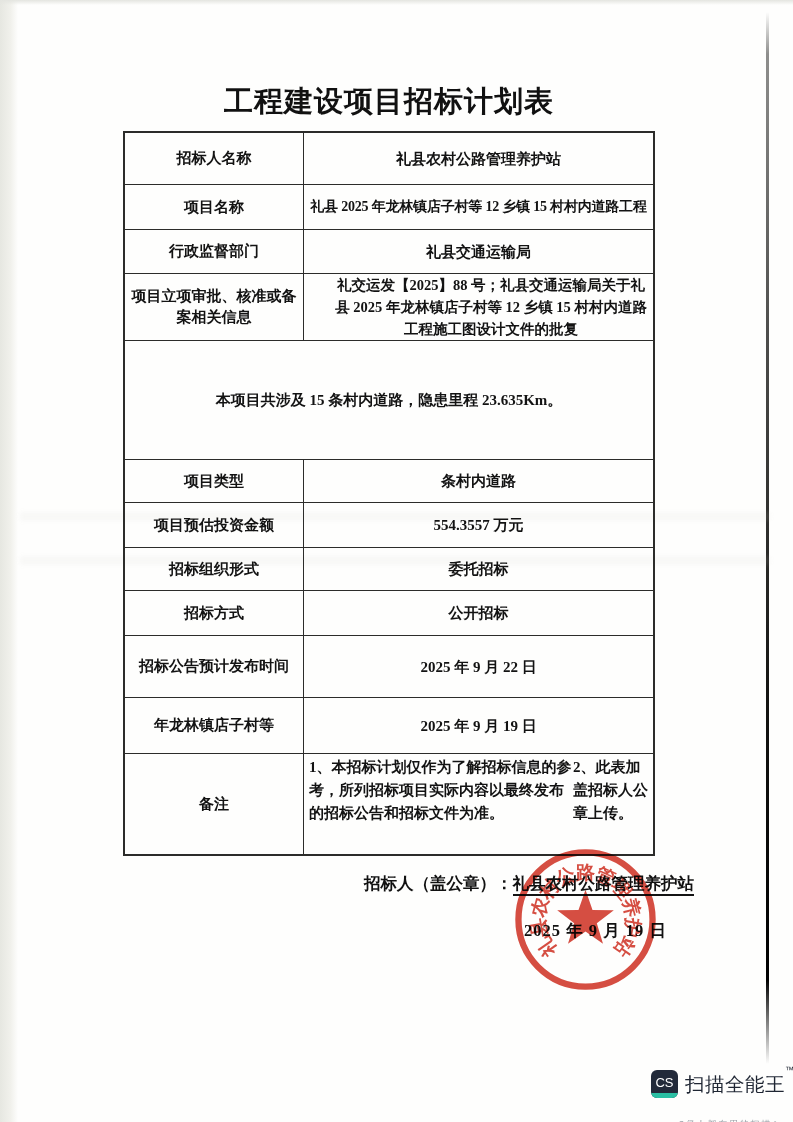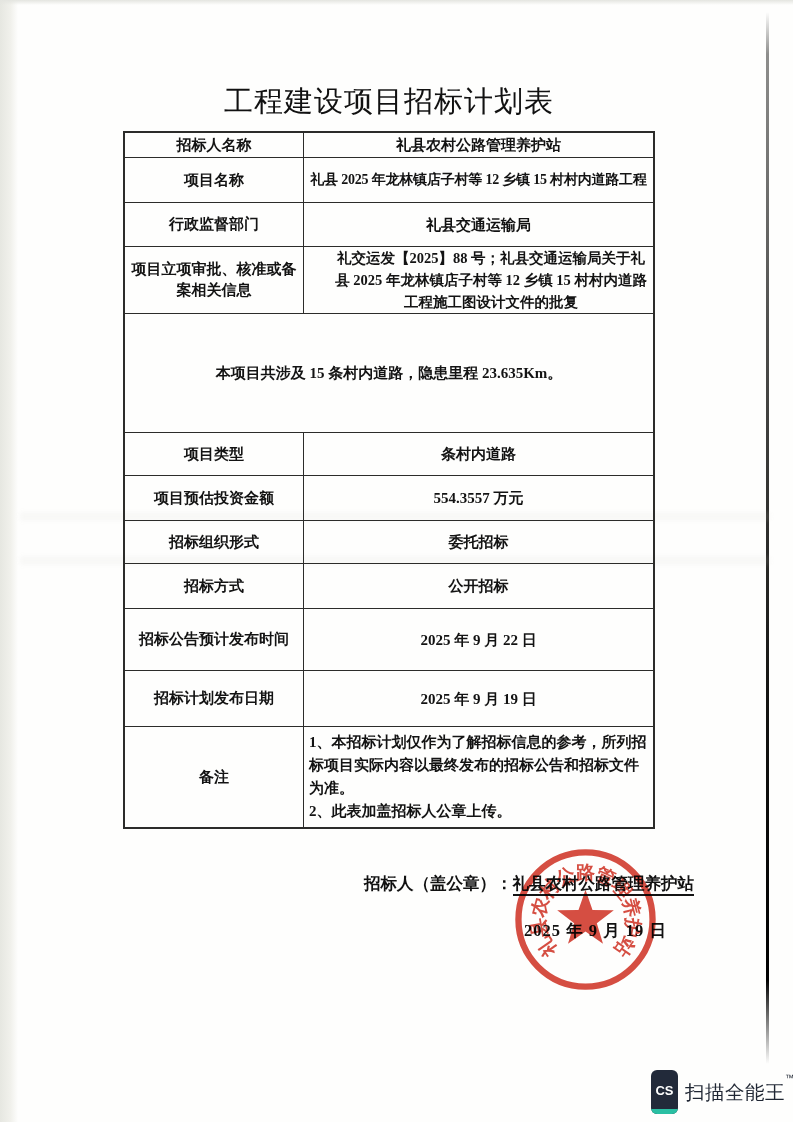--- a/index.html
+++ b/index.html
@@ -12,49 +12,49 @@
   
   .edge-left{position:absolute;left:0;top:0;width:18px;height:1122px;
     background:linear-gradient(to right,#e6e7e1,#f1f1ec 60%,#fefefd);}
   .edge-top{position:absolute;left:0;top:0;width:793px;height:5px;
     background:linear-gradient(to bottom,#e4e5e0,rgba(254,254,253,0));}
   .scan-line{position:absolute;left:766px;top:12px;width:3px;height:1052px;border-radius:2px;
     background:linear-gradient(to bottom,rgba(40,40,40,0) 0%,rgba(50,50,48,.55) 4%,rgba(35,35,33,.8) 30%,#141412 65%,#000 92%,rgba(0,0,0,0) 100%);}
   .noise-band{position:absolute;left:20px;width:750px;height:9px;background:#c8c8c0;opacity:.10;filter:blur(2px);}
   
   .doc-title{position:absolute;left:123px;top:82px;width:532px;text-align:center;
-    font-size:29px;font-weight:400;letter-spacing:1px;color:#111;}
+    font-size:29px;font-weight:700;letter-spacing:1px;color:#111;}
   
   .tbl{position:absolute;left:123px;top:131px;width:532px;border:2px solid #2c2c2a;box-sizing:border-box;}
   .row{display:flex;border-bottom:1.5px solid #2c2c2a;box-sizing:border-box;}
   .row:last-child{border-bottom:none;}
   .cell{box-sizing:border-box;display:flex;align-items:center;justify-content:center;text-align:center;}
   .lbl{width:179px;flex:0 0 179px;border-right:1.5px solid #2c2c2a;
     font-size:15px;font-weight:700;line-height:21px;padding:2px 4px;color:#131313;}
   .val{flex:1;font-size:15px;font-weight:700;line-height:22px;padding:2px 5px;color:#131313;}
   .val-tight{font-size:14px;letter-spacing:-.2px;}
   .val-med{font-size:14.5px;margin-left:25px;}
-  .val-left{flex-direction:column;align-items:flex-start;text-align:left;justify-content:center;line-height:23px;}
-  .rh0{height:25px}.rh1{height:45px}.rh2{height:44px}.rh3{height:67px}.rh4{height:119px}
+  .val-left{flex-direction:row;align-items:flex-start;text-align:left;justify-content:center;line-height:23px;}
+  .rh0{height:52px}.rh1{height:45px}.rh2{height:44px}.rh3{height:67px}.rh4{height:119px}
   .rh5{height:43px}.rh6{height:45px}.rh7{height:43px}.rh8{height:45px}.rh9{height:62px}
   .rh10{height:56px}.rh11{height:100px}
   
   .sig{position:absolute;left:364px;top:873px;font-size:16.5px;font-weight:700;color:#111;white-space:nowrap;}
   .sig-name{border-bottom:2px solid #141414;padding-bottom:1px;}
   .sig-date{position:absolute;left:524px;top:920px;font-size:16.5px;font-weight:700;letter-spacing:1px;color:#111;white-space:nowrap;}
   
   .stamp{position:absolute;left:511px;top:845px;width:149px;height:149px;
     mix-blend-mode:multiply;opacity:.9;}
   .stamp text{font-family:"Liberation Serif","DejaVu Serif",serif;font-weight:700;}
   
   .wm{position:absolute;left:651px;top:1070px;}
   .wm-row{display:flex;align-items:center;gap:7px;}
-  .cslogo{position:relative;width:27px;height:44px;border-radius:6px;overflow:hidden;
+  .cslogo{position:relative;width:27px;height:28px;border-radius:6px;overflow:hidden;
     display:flex;align-items:center;justify-content:center;
-    font-family:"Liberation Sans","DejaVu Sans",sans-serif;font-weight:700;font-size:13px;color:#fff;}
+    font-family:"Liberation Sans","DejaVu Sans",sans-serif;font-weight:400;font-size:13px;color:#fff;}
   .cslogo .bar{position:absolute;left:0;right:0;bottom:0;height:5px;}
   .cslogo .cs-txt{position:relative;top:-2px;}
   .wm-name{font-family:"Liberation Sans","DejaVu Sans",sans-serif;font-weight:400;font-size:19.5px;color:#1f2633;letter-spacing:.5px;white-space:nowrap;}
   .wm-tm{font-size:9px;vertical-align:top;position:relative;top:-6px;color:#1f2633;}
   .wm-tagline{margin:20px 0 0 27px;font-family:"Liberation Sans","DejaVu Sans",sans-serif;
     font-size:9px;color:#999fa6;letter-spacing:1.8px;white-space:nowrap;text-align:center;}
 </style>
 </head>
 <body>
 
@@ -102,21 +102,21 @@
     </div>
     <div class="row rh8">
       <div class="cell lbl">招标方式</div>
       <div class="cell val">公开招标</div>
     </div>
     <div class="row rh9">
       <div class="cell lbl">招标公告预计发布时间</div>
       <div class="cell val">2025 年 9 月 22 日</div>
     </div>
     <div class="row rh10">
-      <div class="cell lbl">招标计划发布日期</div>
+      <div class="cell lbl">年龙林镇店子村等</div>
       <div class="cell val">2025 年 9 月 19 日</div>
     </div>
     <div class="row rh11">
       <div class="cell lbl">备注</div>
       <div class="cell val val-left">
         <span>1、本招标计划仅作为了解招标信息的参考，所列招标项目实际内容以最终发布的招标公告和招标文件为准。</span>
         <span>2、此表加盖招标人公章上传。</span>
       </div>
     </div>
   </div>

